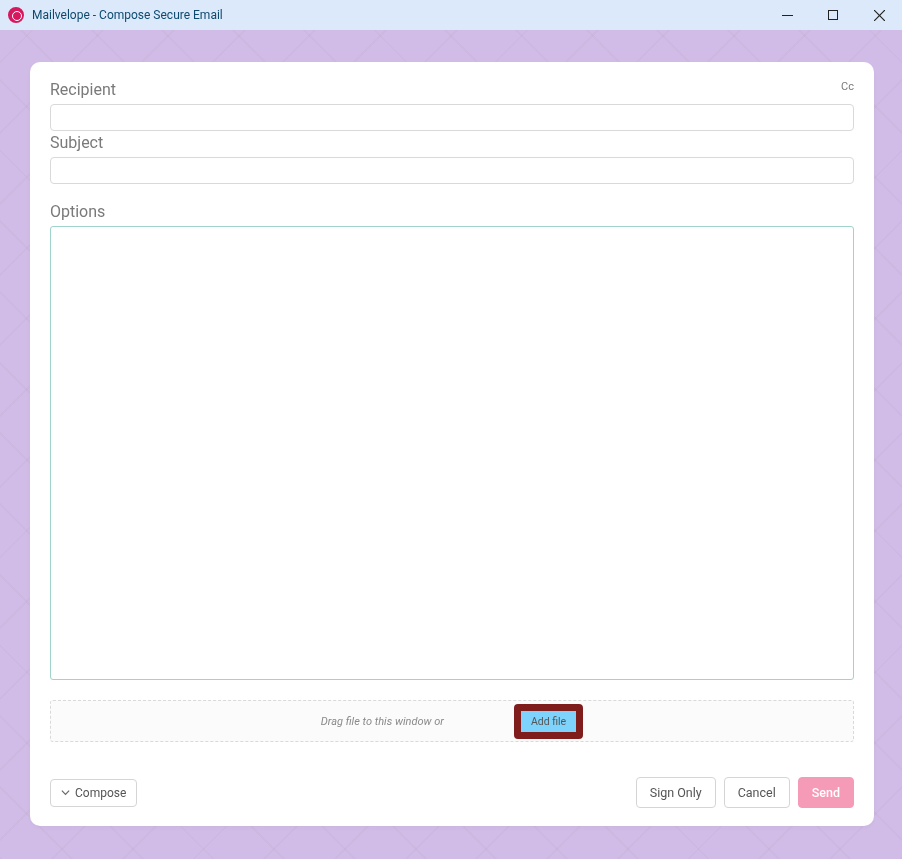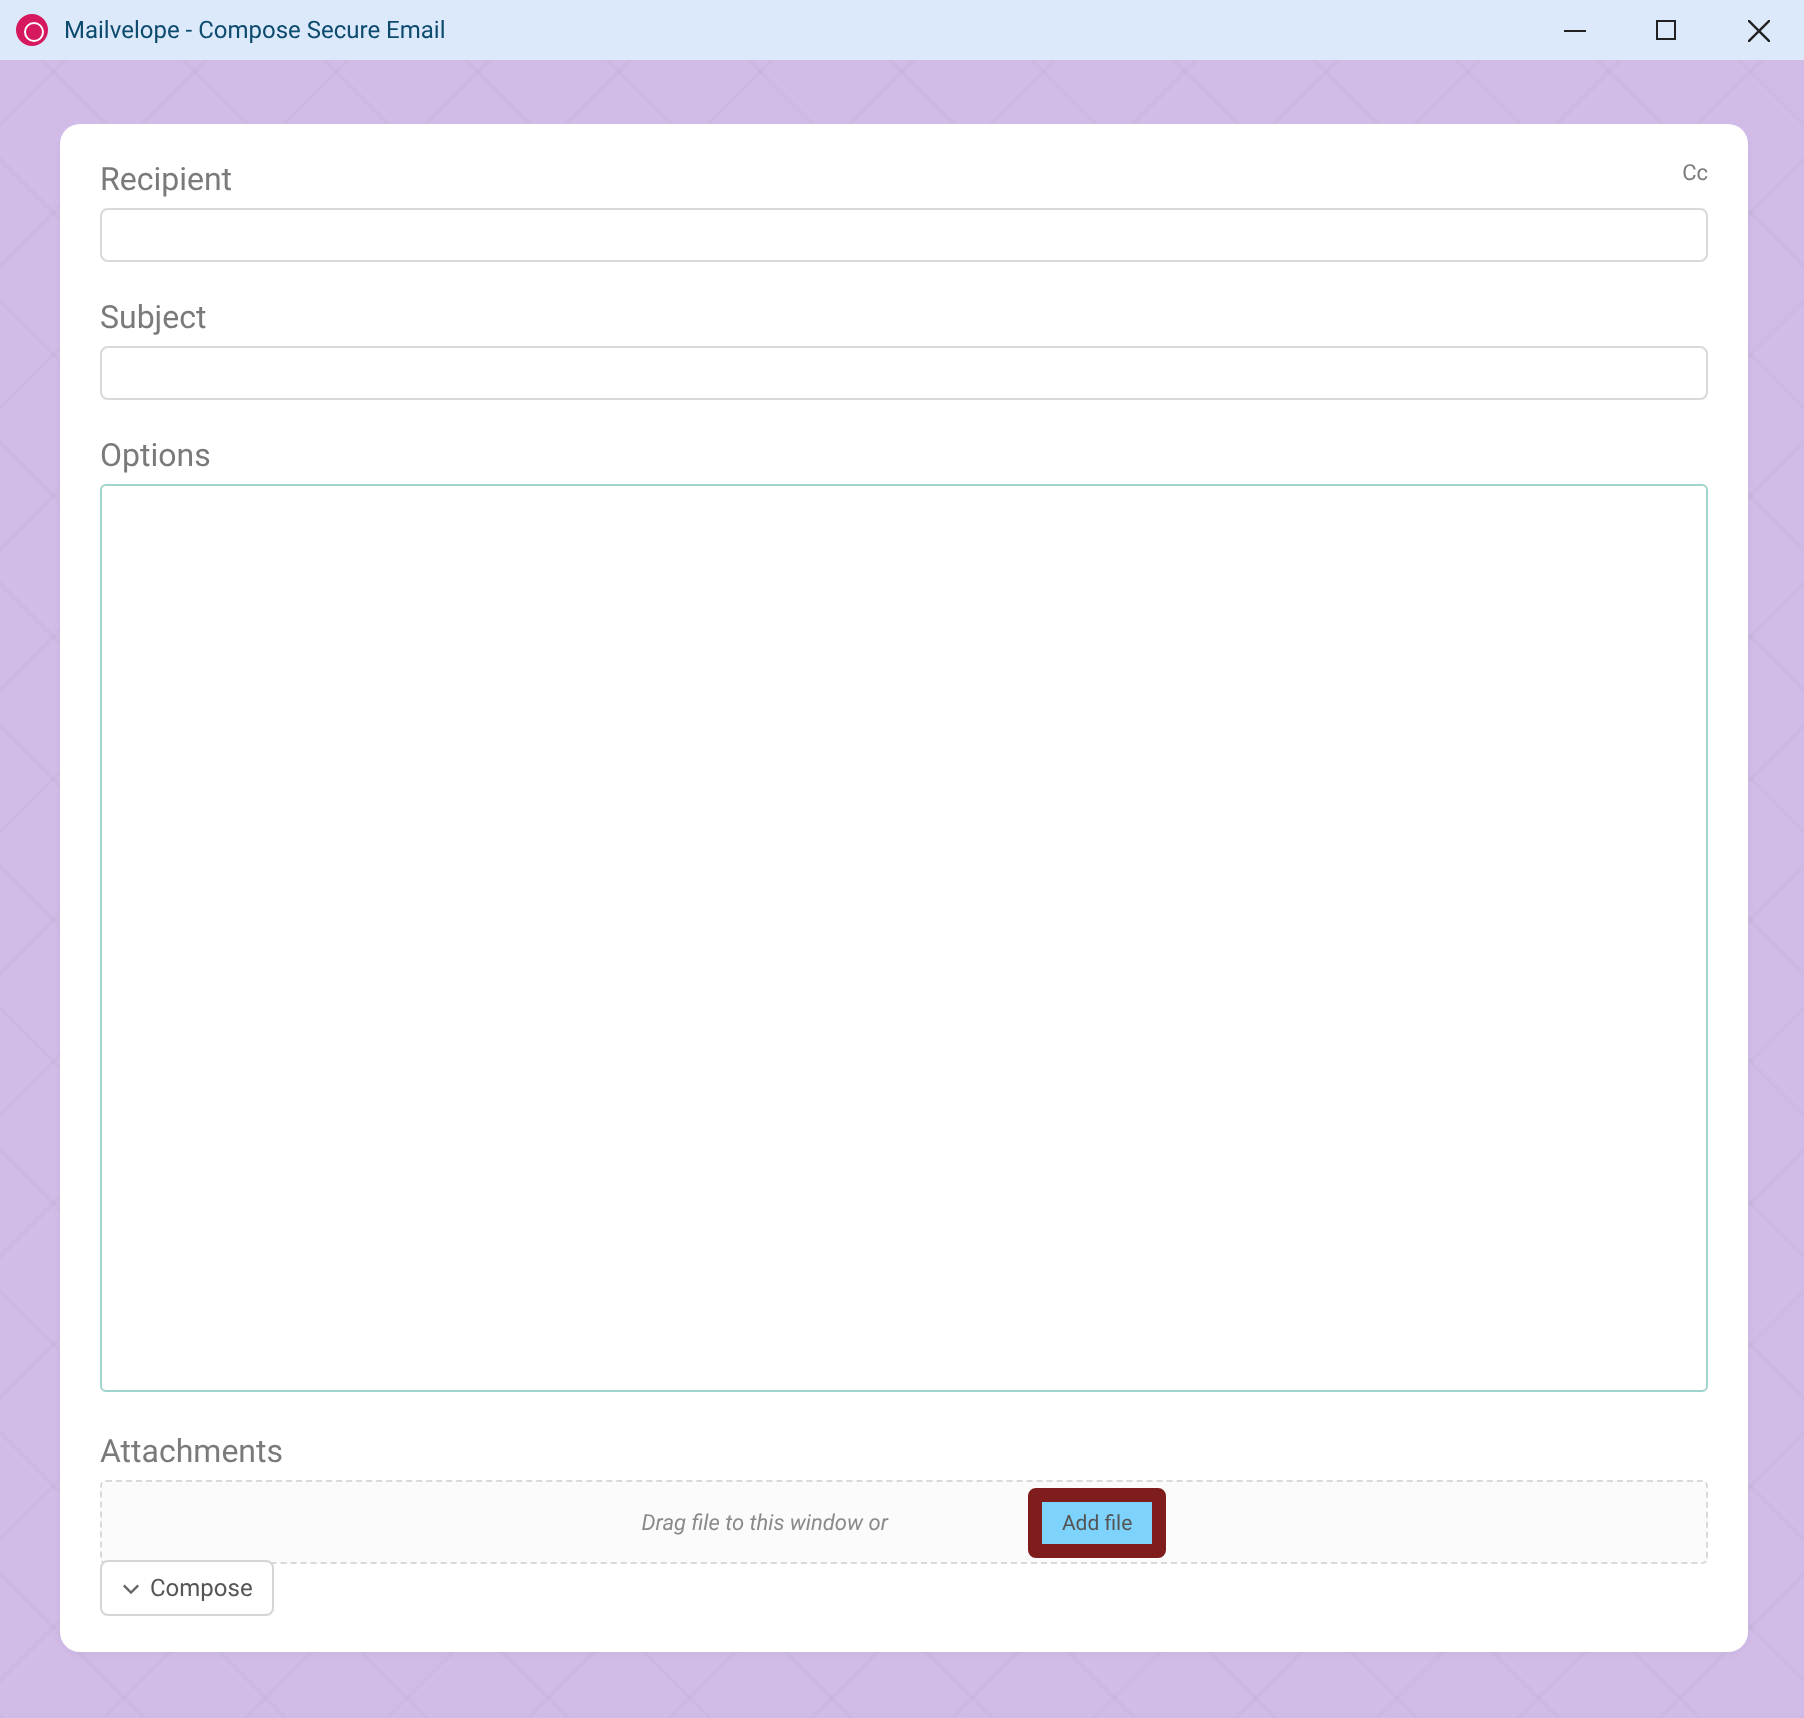--- a/index.html
+++ b/index.html
@@ -103,21 +103,21 @@
     }
     .text-input {
       width: 100%;
       height: 27px;
       border: 1px solid #d9d9d9;
       border-radius: 4px;
       padding: 4px 8px;
       font-size: 13px;
       outline: none;
     }
-    .subject-block { margin-top: 18px; }
+    .subject-block { margin-top: 2px; }
     .message-block { margin-top: 18px; }
     .message-area {
       width: 100%;
       height: 454px;
       border: 1px solid #9fd3cb;
       border-radius: 3px;
       padding: 8px 8px;
       font-size: 13px;
       outline: none;
       resize: none;
@@ -235,29 +235,33 @@
     <span class="field-label">Subject</span>
     <input class="text-input" type="text" value="" style="">
   </div>
 
   <div class="message-block">
     <span class="field-label">Options</span>
     <textarea class="message-area" style=""></textarea>
   </div>
 
   <div class="attachments-block">
-    <span class="field-label">Attachments</span>
     <div class="dropzone">
       <span class="drop-text">Drag file to this window or</span>
       <button class="small-btn">Add file</button>
     </div>
   </div>
 
   <div class="footer">
     <button class="options-btn">
       <svg class="chev" viewBox="0 0 10 10">
           <polyline points="1,3 5,7 9,3" fill="none" stroke="#666" stroke-width="1.3"></polyline>
         </svg>
       <span>Compose</span>
     </button>
+    <div class="footer-right">
+      <button class="btn">Sign Only</button>
+      <button class="btn">Cancel</button>
+      <button class="btn btn-send">Send</button>
+    </div>
   </div>
 
 </div>
 
 </body></html>

